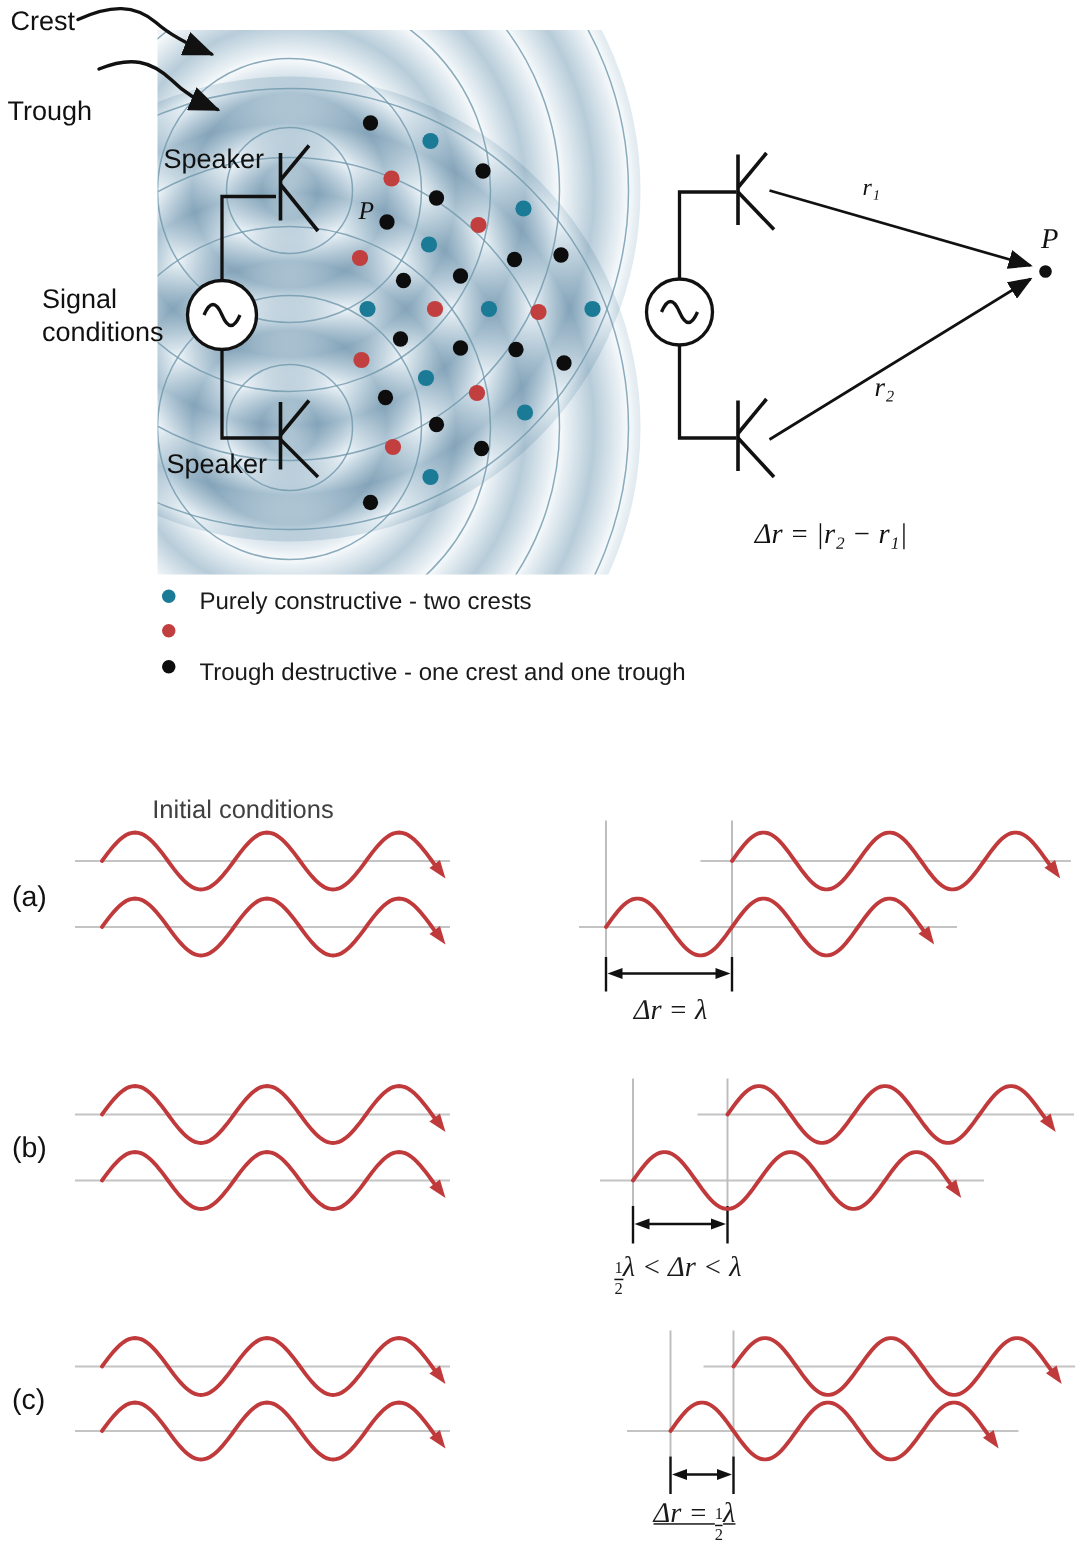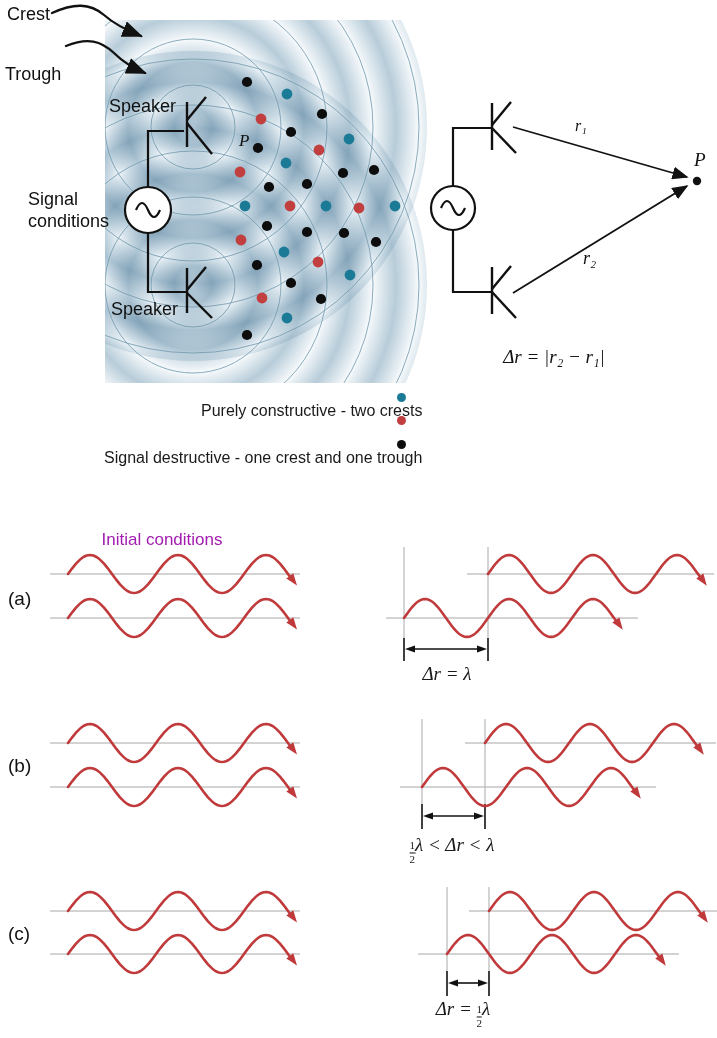--- a/index.html
+++ b/index.html
@@ -7,24 +7,24 @@
          font-family:"Liberation Sans", sans-serif;color:#111;}
   svg{position:absolute;left:0;top:0;}
   .lbl{position:absolute;white-space:nowrap;}
   .sans18{font-size:18px;line-height:1.2;}
   .math{font-family:"Liberation Serif","DejaVu Serif",serif;font-style:italic;}
   .wrap{white-space:normal;}
   .center{transform:translateX(-50%);}
   .centerY{transform:translateY(-50%);}
   .centerXY{transform:translate(-50%,-50%);}
   .legend{position:absolute;left:104px;top:393px;}
-  .legend-row{display:flex;align-items:flex-end;height:23.3px;flex-direction:column;}
+  .legend-row{display:flex;align-items:flex-start;height:23.3px;}
   .legend-dot{width:9px;height:9px;border-radius:50%;margin-left:4px;margin-right:16px;flex:none;}
   .legend-text{font-size:16px;color:#1a1a1a;}
-  .hdr{font-size:17px;color:#a21caf;}
+  .hdr{font-size:17px;color:#404040;}
   .rowlabel{font-size:19px;}
   .delta{font-size:19px;color:#1a1a1a;}
   .frac{display:inline-flex;flex-direction:column;align-items:center;font-size:0.58em;
         line-height:1;vertical-align:0.18em;font-style:normal;}
   .frac .fb{width:100%;border-top:1.2px solid #111;margin:1px 0;}
 </style>
 </head>
 <body>
 
 <div class="stage">
@@ -230,34 +230,34 @@
   <div class="legend" id="legend">
       <div class="legend-row">
         <span class="legend-dot" style="background: rgb(27, 123, 151);"></span>
         <span class="legend-text">Purely constructive - two crests</span>
       </div>
       <div class="legend-row">
         <span class="legend-dot" style="background: rgb(193, 63, 63);"></span>
       </div>
       <div class="legend-row">
         <span class="legend-dot" style="background: rgb(13, 13, 13);"></span>
-        <span class="legend-text">Signal destructive - one crest and one trough</span>
+        <span class="legend-text">Trough destructive - one crest and one trough</span>
       </div>
     </div>
 
   <div class="lbl hdr center" style="left:162px;top:530px;">Initial conditions</div>
 
   <div class="lbl rowlabel centerY" style="left:8px;top:599px;">(a)</div>
   <div class="lbl rowlabel centerY" style="left:8px;top:766px;">(b)</div>
   <div class="lbl rowlabel centerY" style="left:8px;top:934px;">(c)</div>
 
   <div class="lbl math delta centerXY" id="delta-0" style="left:447px;top:674px;text-align:center;"><span>Δr = λ</span></div>
   <div class="lbl math delta centerXY" id="delta-1" style="left:452px;top:850px;"><span class="frac">
         <span>1</span>
         <span class="fb"></span>
         <span>2</span>
       </span><span>λ &lt; Δr &lt; λ</span></div>
-  <div class="lbl math delta centerXY" id="delta-2" style="left:463px;top:1014px;"><span>Δr = </span><span class="frac">
+  <div class="lbl math delta centerXY" id="delta-2" style="left:463px;top:1014px;text-decoration:underline;"><span>Δr = </span><span class="frac">
         <span>1</span>
         <span class="fb"></span>
         <span>2</span>
       </span><span>λ</span></div>
 </div>
 
 </body></html>

